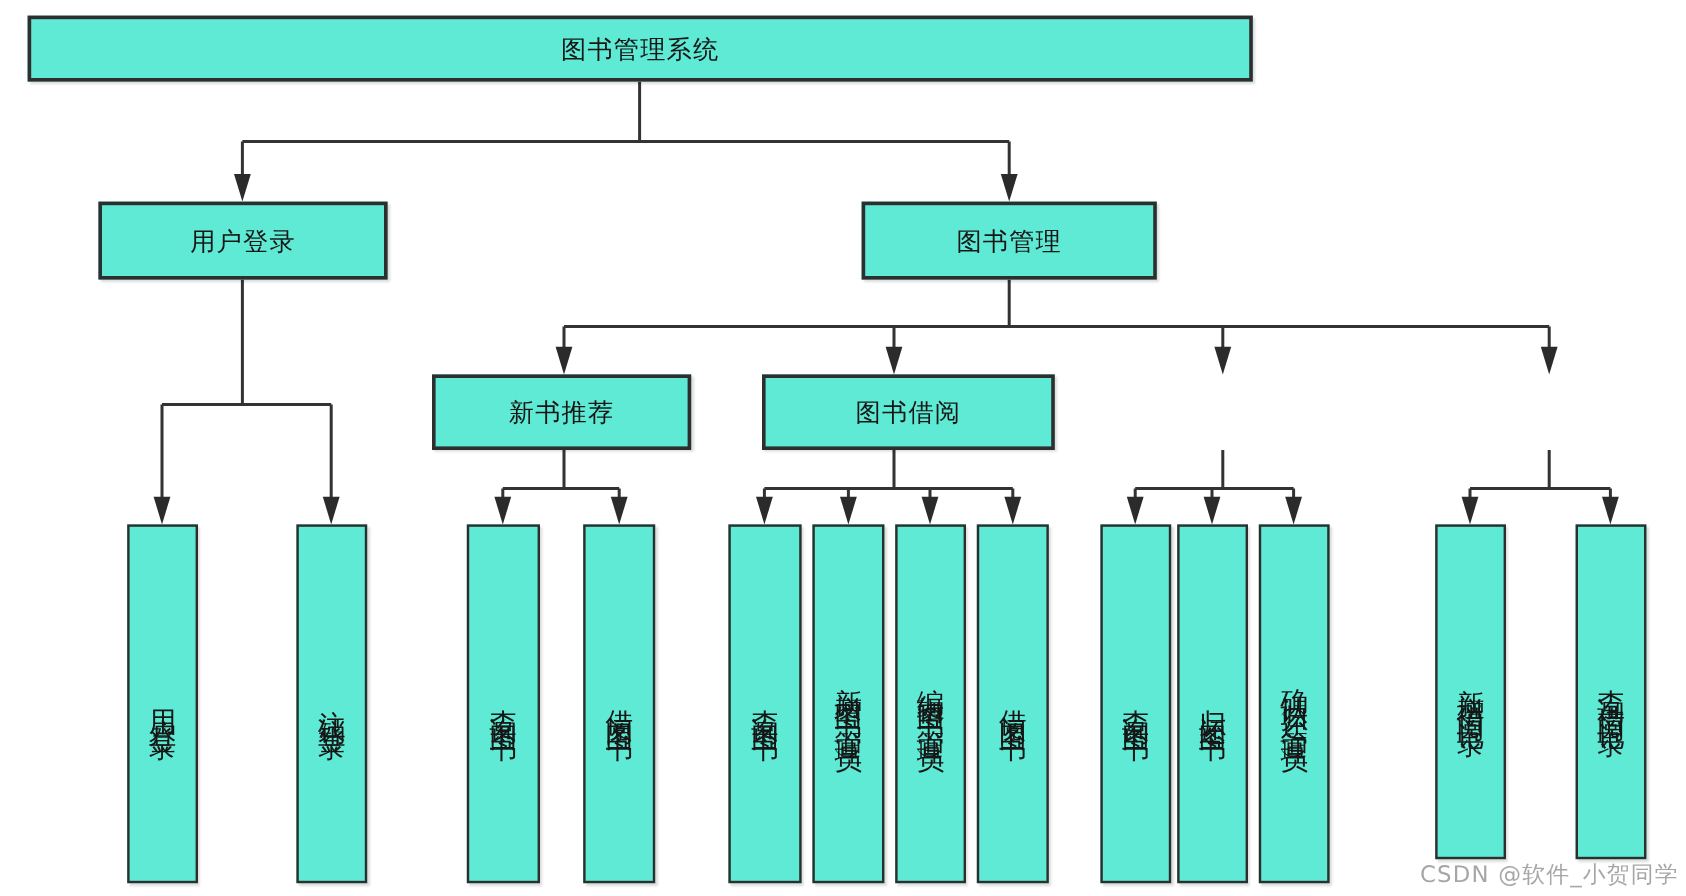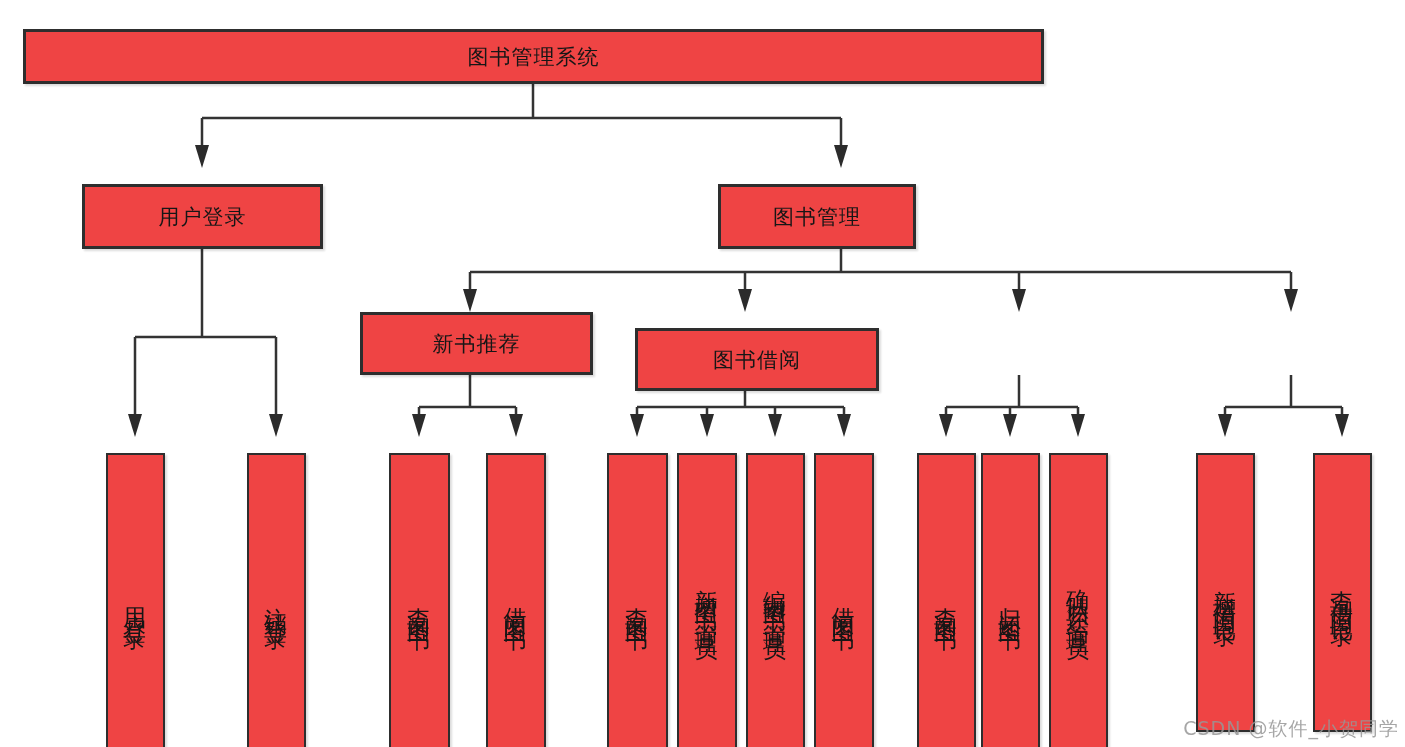--- a/index.html
+++ b/index.html
@@ -2,24 +2,23 @@
 <html><head>
 <meta charset="utf-8">
 <style>
   html,body{margin:0;padding:0;background:#ffffff;}
   .canvas{
     position:relative;width:1405px;height:747px;background:#ffffff;
     overflow:hidden;font-family:"DejaVu Sans",sans-serif;color:#161616;
   }
   .wires{position:absolute;left:0;top:0;}
   .node{
-    position:absolute;box-sizing:border-box;background:#ef4444;
+    position:absolute;box-sizing:border-box;background:#5eead4;
     border:3px solid #2e2e2e;display:flex;align-items:center;justify-content:center;
     box-shadow:2px 2px 2px rgba(0,0,0,0.14);
-    margin-top:16px;
   }
   .hnode{font-size:21px;letter-spacing:1px;white-space:nowrap;}
   .vnode{
     border-width:2.5px;
     writing-mode:vertical-rl;text-orientation:mixed;
     font-size:23px;letter-spacing:7px;white-space:nowrap;
   }
   .watermark{
     position:absolute;right:6px;top:716px;
     font-size:19px;letter-spacing:1px;color:rgba(150,150,150,0.85);
@@ -60,23 +59,23 @@
       <polygon points="1003,414 1017,414 1010,437"></polygon>
       <polygon points="1071,414 1085,414 1078,437"></polygon>
       <polygon points="1218,414 1232,414 1225,437"></polygon>
       <polygon points="1335,414 1349,414 1342,437"></polygon>
     </g>
   </svg>
 
   <div class="node hnode" style="left:23px;top:13px;width:1021px;height:55px">图书管理系统</div>
 
   <div class="node hnode" style="left:82px;top:168px;width:241px;height:65px">用户登录</div>
-  <div class="node hnode" style="left:718px;top:168px;width:198px;height:65px">图书管理</div>
+  <div class="node hnode" style="left:718px;top:168px;width:246px;height:65px">图书管理</div>
 
-  <div class="node hnode" style="left:360px;top:296px;width:233px;height:63px">新书推荐</div>
+  <div class="node hnode" style="left:360px;top:312px;width:216px;height:63px">新书推荐</div>
   <div class="node hnode" style="left:635px;top:312px;width:244px;height:63px">图书借阅</div>
 
   <div class="node vnode" style="left:106px;top:437px;width:59px;height:299px">用户登录</div>
   <div class="node vnode" style="left:247px;top:437px;width:59px;height:299px">注销登录</div>
 
   <div class="node vnode" style="left:389px;top:437px;width:61px;height:299px">查询图书</div>
   <div class="node vnode" style="left:486px;top:437px;width:60px;height:299px">借阅图书</div>
 
   <div class="node vnode" style="left:607px;top:437px;width:61px;height:299px">查询图书</div>
   <div class="node vnode" style="left:677px;top:437px;width:60px;height:299px">新增图书（管理员）</div>

